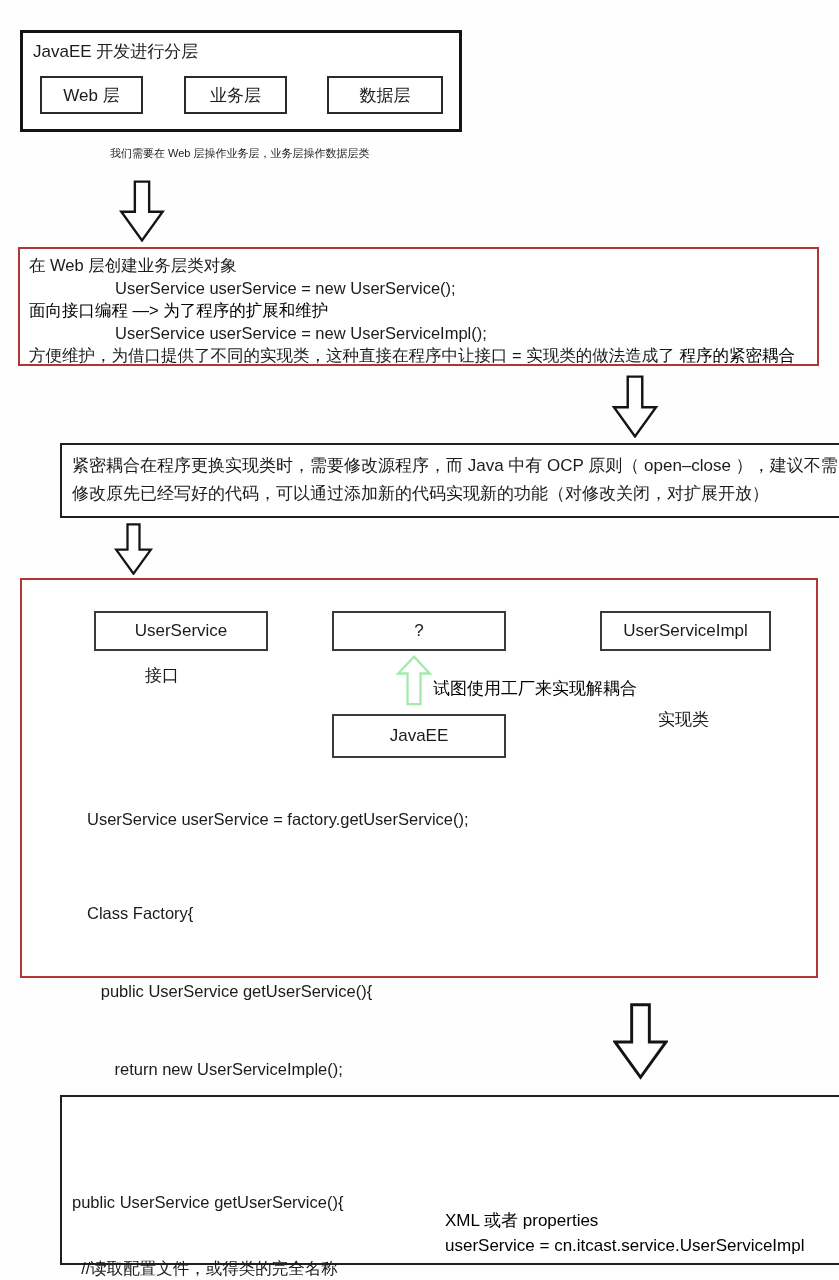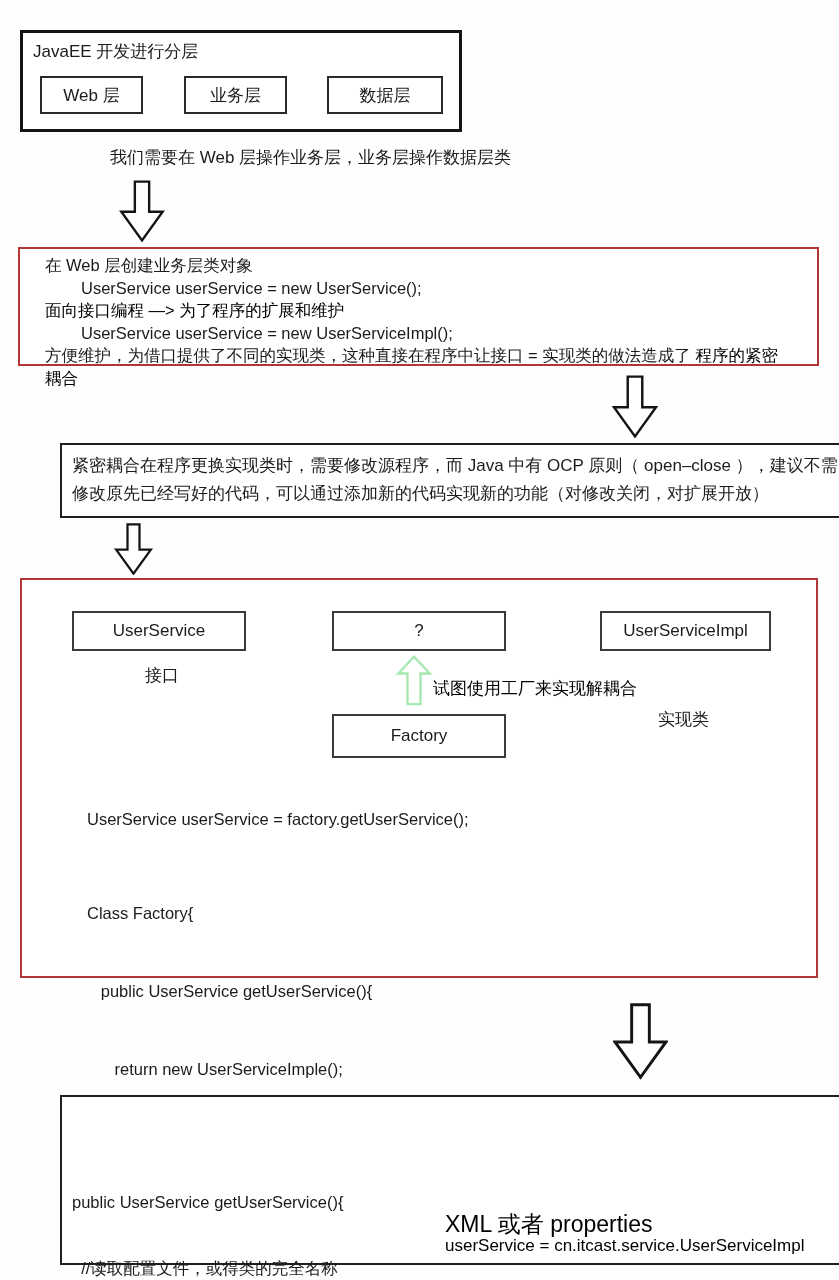--- a/index.html
+++ b/index.html
@@ -10,54 +10,54 @@
   }
   .abs{position:absolute;}
   
   .box-javaee{left:20px;top:30px;width:436px;height:96px;border:3px solid #141414;background:#fff;}
   .box-javaee .title{position:absolute;left:10px;top:7px;font-size:17px;}
   .layer-box{position:absolute;top:43px;height:34px;border:2px solid #2a2a2a;background:#fff;
     display:flex;align-items:center;justify-content:center;font-size:17px;}
   .layer-web{left:17px;width:99px;}
   .layer-biz{left:161px;width:99px;}
   .layer-data{left:304px;width:112px;}
-  .caption{left:110px;top:146px;font-size:17px;}
+  .caption{left:110px;top:146px;font-size:11px;}
   
   .note-box{box-sizing:border-box;background:#fff;font-size:16.5px;}
   .border-black{border:2.5px solid #1f1f1f;margin-left:42px;}
   .border-red{border:2px solid #b13636;}
   .red-text{color:#000000;}
   .blue-text{color:#000000;}
   
-  .box-coupling{left:18px;top:247px;width:801px;height:119px;padding:5px 25px;line-height:22.5px;}
-  .indent{margin-left:36px;}
+  .box-coupling{left:18px;top:247px;width:801px;height:119px;padding:5px 9px;line-height:22.5px;}
+  .indent{margin-left:86px;}
   
   .box-ocp{left:18px;top:443px;width:801px;height:75px;padding:7px 10px;font-size:17px;line-height:28px;}
   
   .box-factory{left:20px;top:578px;width:798px;height:400px;}
   .mini-box{position:absolute;height:36px;border:2px solid #3a3a3a;background:#fff;
     display:flex;align-items:center;justify-content:center;font-size:17px;}
-  .us-box{left:50px;top:31px;width:170px;}
+  .us-box{left:72px;top:31px;width:170px;}
   .q-box{left:310px;top:31px;width:170px;}
   .impl-box{left:578px;top:31px;width:167px;}
   .under-label{position:absolute;top:84px;font-size:17px;text-align:center;}
   .label-interface{left:55px;width:170px;}
   .label-impl{left:578px;width:167px;margin-top:44px;}
   .hint-blue{position:absolute;left:411px;top:97px;font-size:17px;}
   .factory-name-box{left:310px;top:134px;width:170px;height:40px;}
   .call-line{position:absolute;left:65px;top:230px;font-size:16.5px;}
   .code-block{position:absolute;white-space:pre;font-size:16.5px;}
   .fb-code{left:65px;top:268px;line-height:26px;}
   .code-line{min-height:26px;}
   
   .box-reflection{left:18px;top:1095px;width:801px;height:170px;}
   .refl-title{position:absolute;left:10px;top:9px;font-size:16.5px;}
   .refl-code{left:10px;top:50px;line-height:22px;}
   .refl-code .code-line{min-height:22px;}
-  .note1{position:absolute;left:383px;top:112px;font-size:23px;}
+  .note1{position:absolute;left:383px;top:112px;font-size:17px;}
   .note2{position:absolute;left:383px;top:139px;font-size:17px;}
   
   .arrow{position:absolute;}
 </style>
 </head>
 <body>
 
 <div id="canvas">
 
   <div class="abs box-javaee">
@@ -98,21 +98,21 @@
     <div class="mini-box q-box">?</div>
     <div class="mini-box impl-box">UserServiceImpl</div>
     <div class="under-label label-interface">接口</div>
     <div class="under-label label-impl">实现类</div>
 
     <svg class="arrow" style="left:373px;top:74px;" width="38" height="52" viewBox="0 0 40 56">
       <path d="M13 54 V21 H3 L20 3 L37 21 H27 V54 Z" fill="none" stroke="#a5e8b0" stroke-width="2.5"></path>
     </svg>
     <div class="hint-blue blue-text">试图使用工厂来实现解耦合</div>
 
-    <div class="mini-box factory-name-box">Factory</div>
+    <div class="mini-box factory-name-box">JavaEE</div>
 
     <div class="call-line">UserService userService = factory.getUserService();</div>
 
     <div class="code-block fb-code">
       <div class="code-line">Class Factory{</div>
       <div class="code-line">   public UserService getUserService(){</div>
       <div class="code-line">      return new UserServiceImple();</div>
       <div class="code-line">   }</div>
       <div class="code-line">}</div>
     </div>

